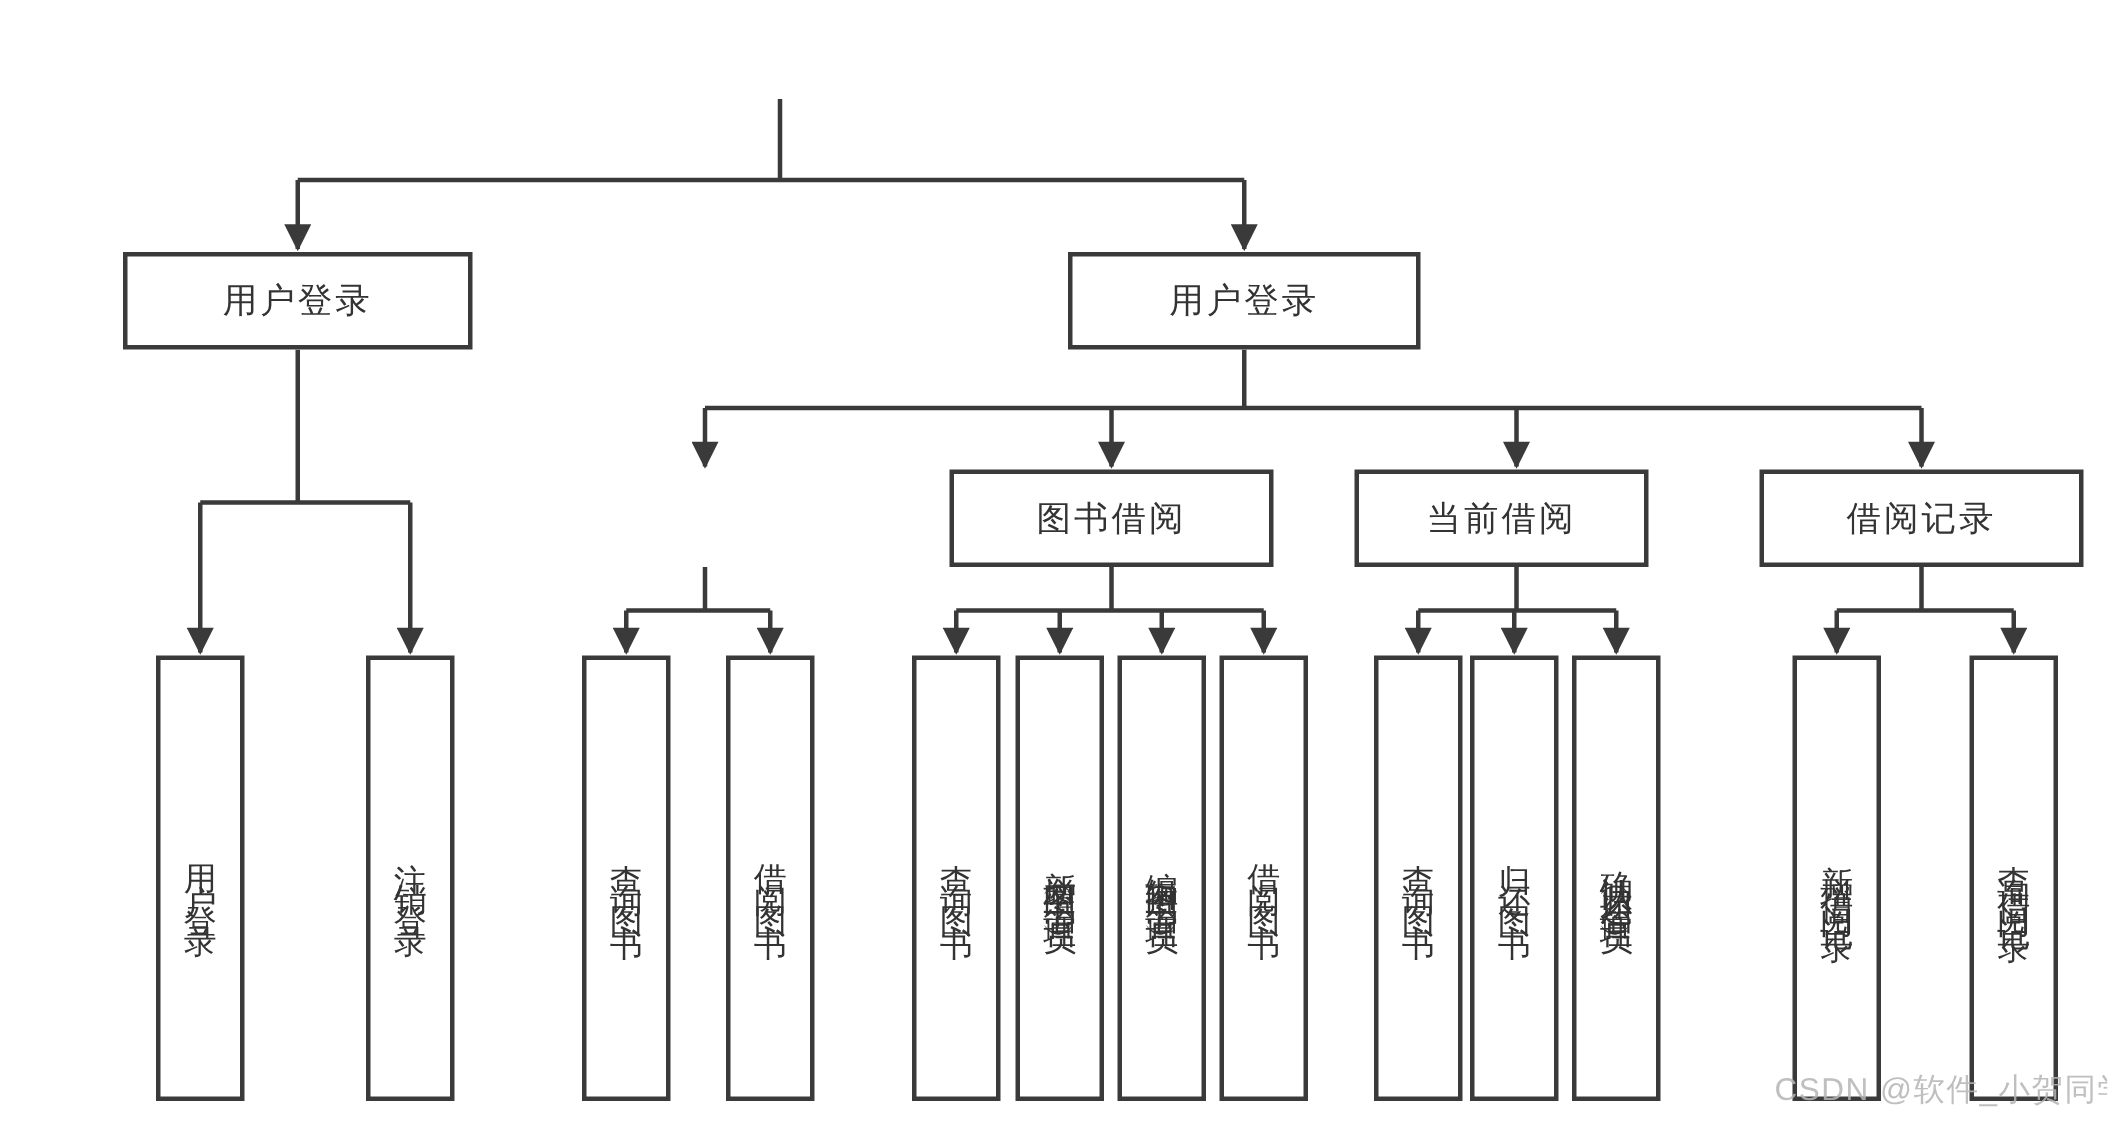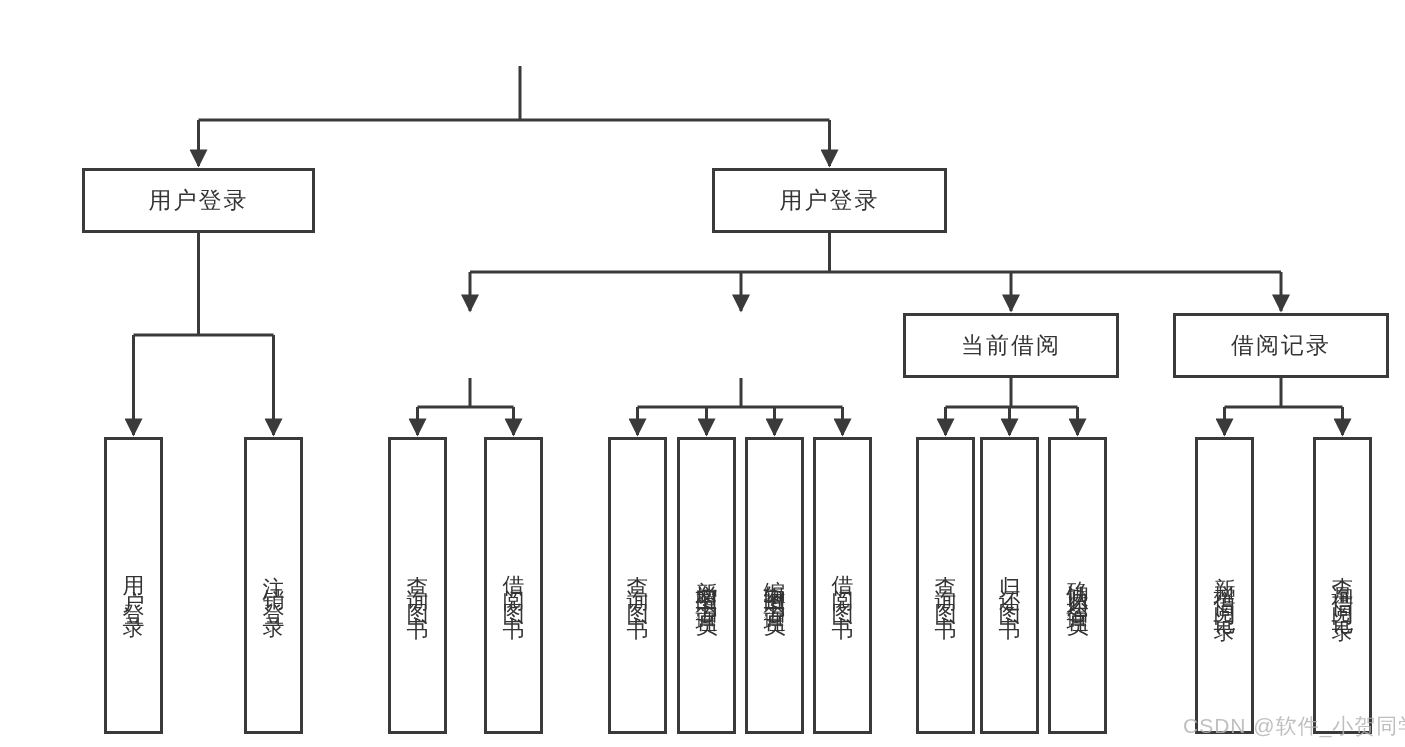--- a/index.html
+++ b/index.html
@@ -103,21 +103,24 @@
   </svg>
 
 
   <div class="node" style="left:82px; top:168px; width:233px; height:65px;">
     <span class="hlabel">用户登录</span>
   </div>
   <div class="node" style="left:712px; top:168px; width:235px; height:65px;">
     <span class="hlabel">用户登录</span>
   </div>
 
-  <div class="node" style="left:903px; top:313px; width:216px; height:65px;">
+  <div class="node" style="left:633px; top:313px; width:216px; height:65px;">
+    <span class="hlabel">图书借阅</span>
+  </div>
+  <div class="node" style="left:903px; top:313px; width:196px; height:65px;">
     <span class="hlabel">当前借阅</span>
   </div>
   <div class="node" style="left:1173px; top:313px; width:216px; height:65px;">
     <span class="hlabel">借阅记录</span>
   </div>
 
   <div class="node" style="left:104px; top:437px; width:59px; height:297px;">
     <span class="vlabel" style="letter-spacing: 14px;">用户登录</span>
   </div>
   <div class="node" style="left:244px; top:437px; width:59px; height:297px;">

